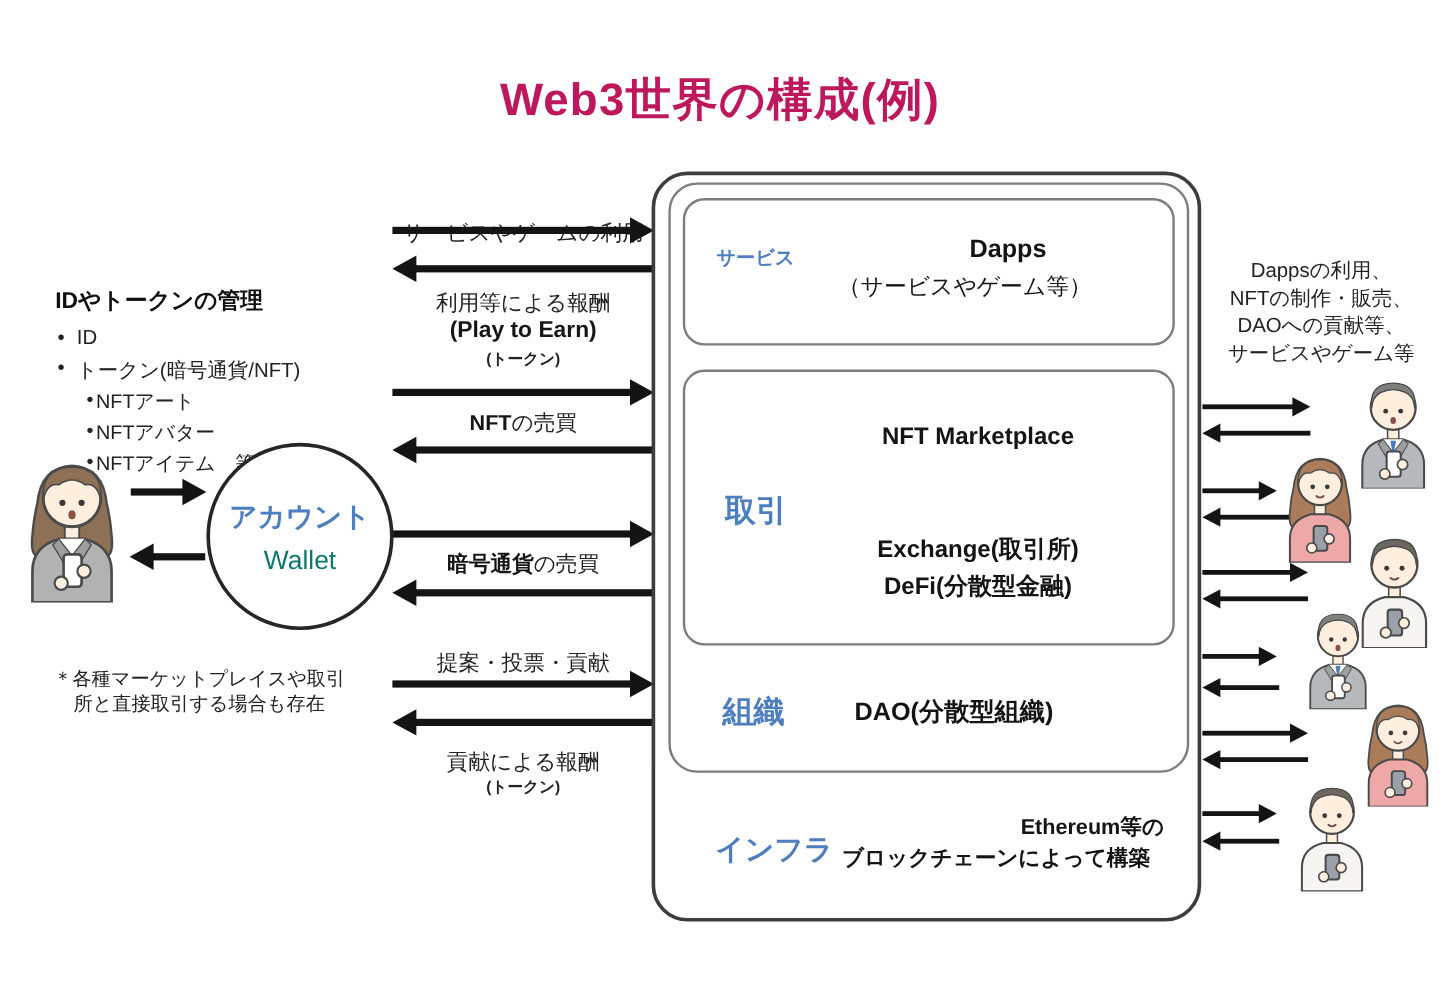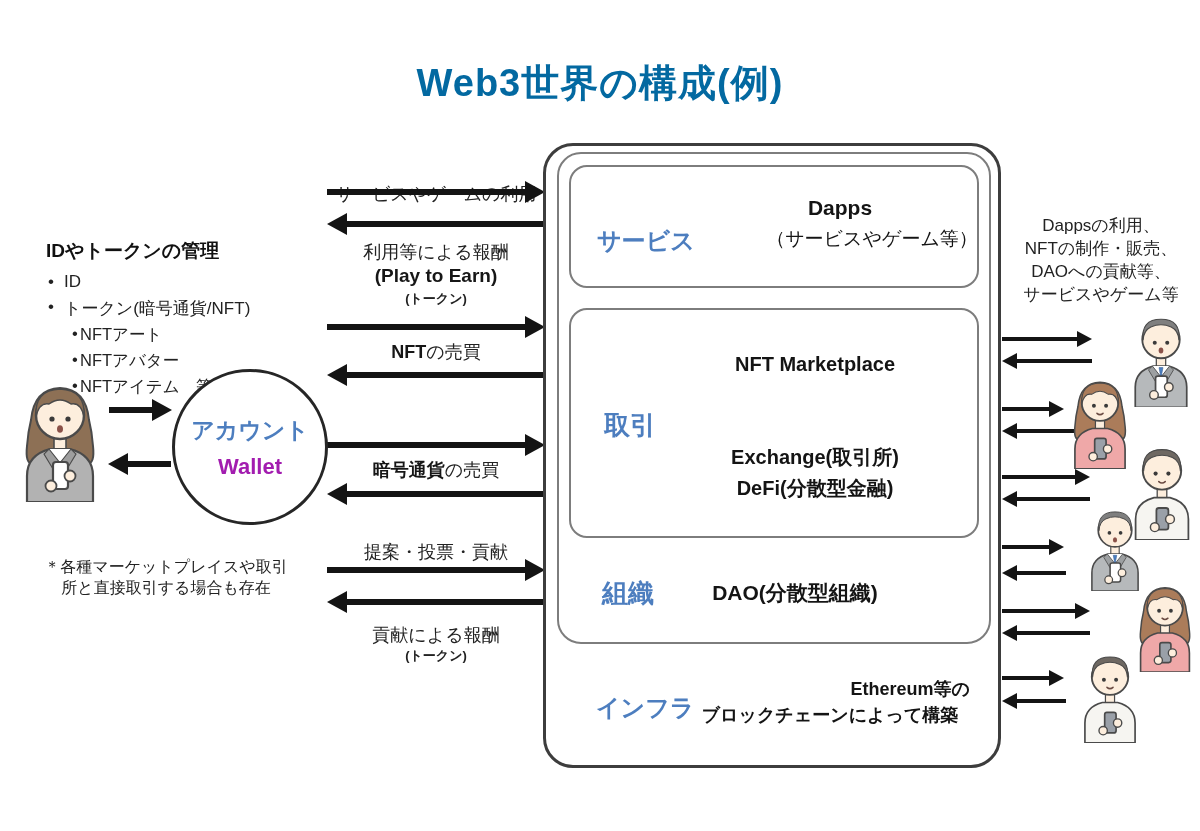--- a/index.html
+++ b/index.html
@@ -4,37 +4,37 @@
 <style>
   html,body{margin:0;padding:0;background:#ffffff;}
   #canvas{
     position:relative; width:1200px; height:831px; background:#ffffff;
     font-family:"Liberation Sans", sans-serif; color:#1a1a1a; overflow:hidden;
   }
   .abs{position:absolute;}
   
   #page-title{
     left:0; right:0; top:58px; text-align:center;
-    font-size:38px; font-weight:700; letter-spacing:1px; color:#0369a1;
+    font-size:38px; font-weight:700; letter-spacing:1px; color:#be185d;
   }
   
   #left-block{left:46px; top:238px; width:270px; font-size:17px; color:#222;}
   #left-heading{font-size:19px; font-weight:700; margin-bottom:8px; color:#111;}
   .b1{padding-left:18px; position:relative; margin-top:5px;}
   .b1::before{content:"\2022"; position:absolute; left:2px; top:0;}
   .b2{padding-left:34px; position:relative; margin-top:4px; font-size:16.5px;}
   .b2::before{content:"\2022"; position:absolute; left:26px; top:0;}
   
   #account-circle{
     left:172px; top:369px; width:150px; height:150px; border:3px solid #262626;
     border-radius:50%; background:#fff; display:flex; flex-direction:column;
     align-items:center; justify-content:center; gap:8px; z-index:3;
   }
   #account-jp{font-size:23px; font-weight:700; color:var(--accent);}
-  #account-en{font-size:22px; font-weight:700; color:#a21caf;}
+  #account-en{font-size:22px; font-weight:400; color:#0f766e;}
   
   #note{left:36px; top:556px; width:260px; text-align:center; font-size:16px; line-height:21px; color:#222;}
   
   .arrow{position:absolute; background:#141414;}
   .arrow.mid{height:6px;}
   .arrow.mid.right::after{
     content:""; position:absolute; right:-19px; top:-8px; width:0; height:0;
     border-top:11px solid transparent; border-bottom:11px solid transparent; border-left:20px solid #141414;
   }
   .arrow.mid.left::after{
@@ -144,23 +144,23 @@
   <div class="arrow mid right" style="left:327px; top:442px; width:199px;"></div>
   <div class="arrow mid left" style="left:346px; top:491px; width:199px;"></div>
   <div class="arrow mid right" style="left:327px; top:567px; width:199px;"></div>
   <div class="arrow mid left" style="left:346px; top:599px; width:199px;"></div>
 
   <div class="abs" id="outer-box"></div>
   <div class="abs" id="middle-box"></div>
   <div class="abs section-box" id="service-box"></div>
   <div class="abs section-box" id="trade-box"></div>
 
-  <div class="sec-label" style="left:597px; top:225px; font-size:24px;">サービス</div>
+  <div class="sec-label" style="left:597px; top:205px; font-size:16px;">サービス</div>
   <div class="sec-line bold21" style="left:700px; top:196px; width:280px;">Dapps</div>
-  <div class="sec-line reg19" style="left:732px; top:226px; width:280px;">（サービスやゲーム等）</div>
+  <div class="sec-line reg19" style="left:664px; top:226px; width:280px;">（サービスやゲーム等）</div>
 
   <div class="sec-label" style="left:604px; top:408px; font-size:26px;">取引</div>
   <div class="sec-line bold20" style="left:680px; top:353px; width:270px;">NFT Marketplace</div>
   <div class="sec-line bold20" style="left:680px; top:444px; width:270px;">Exchange(取引所)</div>
   <div class="sec-line bold20" style="left:680px; top:475px; width:270px;">DeFi(分散型金融)</div>
 
   <div class="sec-label" style="left:602px; top:576px; font-size:26px;">組織</div>
   <div class="sec-line bold21" style="left:660px; top:579px; width:270px;">DAO(分散型組織)</div>
 
   <div class="sec-label" style="left:596px; top:692px; font-size:24px;">インフラ</div>

